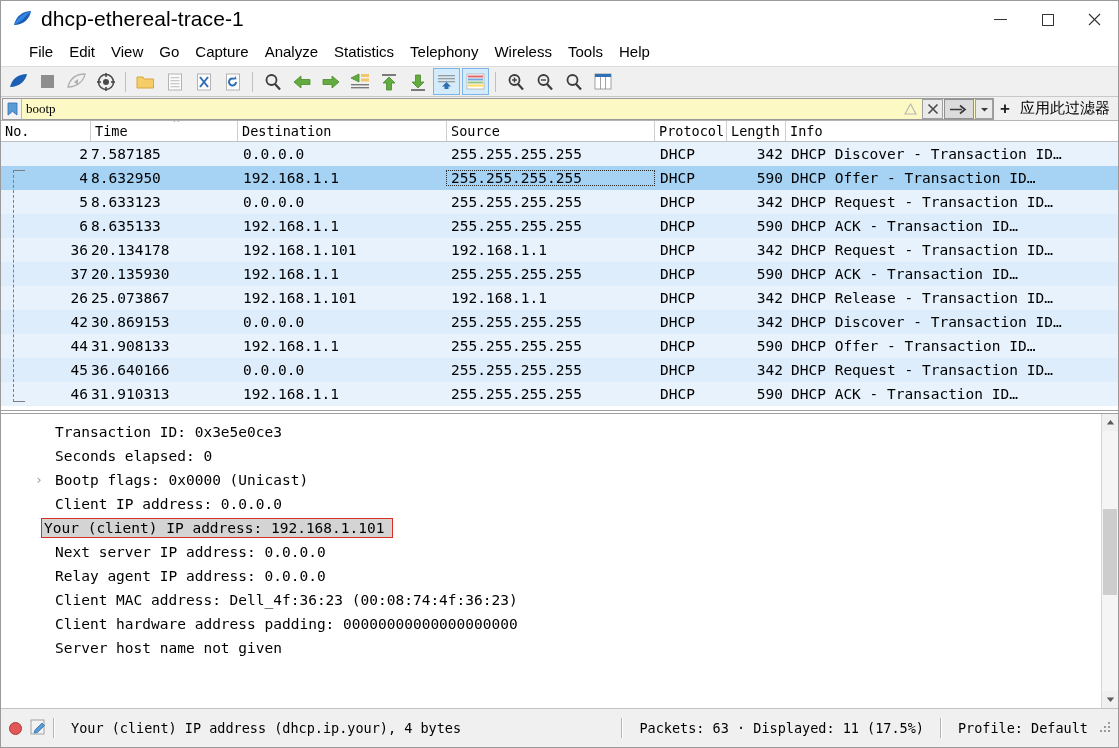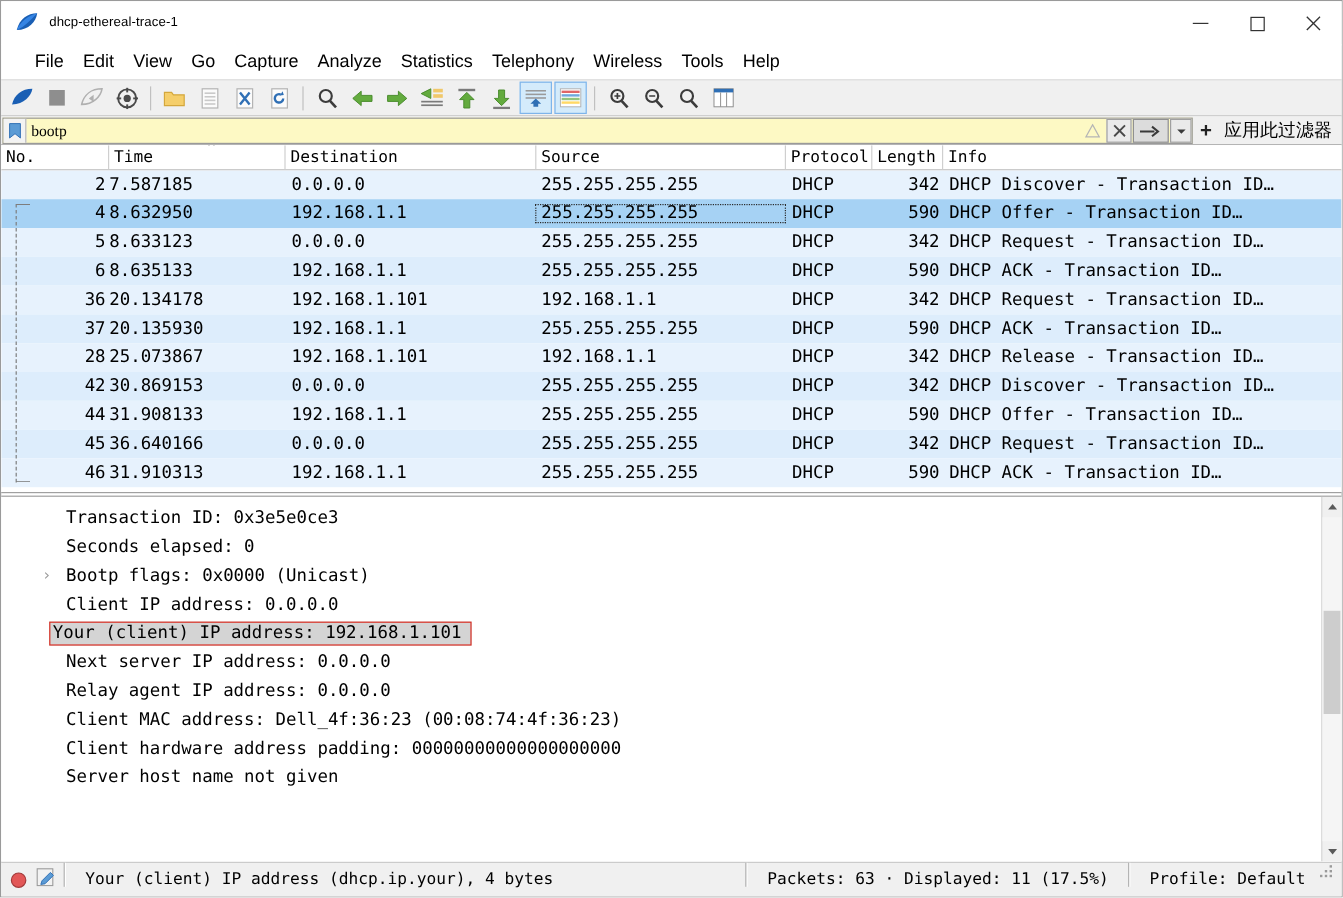--- a/index.html
+++ b/index.html
@@ -21,21 +21,21 @@
   
   .titlebar {
     height: 37px; min-height: 37px;
     display: flex; align-items: center;
     background: #ffffff;
     border-bottom: 1px solid #ffffff;
     position: relative;
   }
   .title-icon { width: 34px; display:flex; align-items:center; justify-content:center; padding-left: 10px;}
   .title-text {
-    font-size: 11px; color: #000; letter-spacing: 0.1px;
+    font-size: 21px; color: #000; letter-spacing: 0.1px;
     padding-left: 6px;
   }
   .win-btns { position: absolute; right: 0; top: 0; height: 37px; display:flex; }
   .win-btn {
     width: 47px; height: 37px;
     display: flex; align-items: center; justify-content: center;
     font-size: 15px; color: #2b2b2b;
   }
   .mini-glyph { display:block; width: 13px; height:1px; background:#333; }
   .maxi-glyph { display:block; width: 12px; height:12px; border:1px solid #333; }
@@ -223,22 +223,22 @@
     color: #5a5a5a; font-size: 9px;
   }
   .vs-track { flex: 1; position: relative; background: #f5f5f5; }
   .vs-thumb {
     position: absolute; left: 1px; right: 1px;
     background: #cdcdcd;
   }
 
   
   .statusbar {
-    height: 29px; min-height: 27px;
-    display: flex; 
+    height: 39px; min-height: 27px;
+    display: flex; align-items: center;
     background: #f0f0f0;
     border-top: 1px solid #c2c2c2;
     font-family: "DejaVu Sans Mono", monospace;
     font-size: 13.5px; color: #000;
   }
   .sb-icons { display:flex; align-items:center; padding-left: 8px; gap: 8px; }
   .sb-sep { width: 2px; height: 20px; border-left: 1px solid #b4b4b4; border-right: 1px solid #ffffff; margin: 0 6px; }
   .sb-seg { display:flex; align-items:center; white-space: nowrap; }
   .sb-field { padding: 0 10px; }
   .sb-grip { width: 16px; height: 16px; margin-left: auto; margin-right: 4px; }
@@ -533,21 +533,21 @@
         <div class="prow even">
           <div class="pc num" style="width: 90px;">37</div>
           <div class="pc time" style="width: 147px;">20.135930</div>
           <div class="pc src" style="width: 208px;">192.168.1.1</div>
           <div class="pc dst" style="width: 209px;">255.255.255.255</div>
           <div class="pc proto" style="width: 72px;">DHCP</div>
           <div class="pc len" style="width: 59px;">590</div>
           <div class="pc info" style="width: 332px;">DHCP ACK      - Transaction ID…</div>
         </div>
         <div class="prow odd">
-          <div class="pc num" style="width: 90px;">28</div>
+          <div class="pc num" style="width: 90px;">26</div>
           <div class="pc time" style="width: 147px;">25.073867</div>
           <div class="pc src" style="width: 208px;">192.168.1.101</div>
           <div class="pc dst" style="width: 209px;">192.168.1.1</div>
           <div class="pc proto" style="width: 72px;">DHCP</div>
           <div class="pc len" style="width: 59px;">342</div>
           <div class="pc info" style="width: 332px;">DHCP Release  - Transaction ID…</div>
         </div>
         <div class="prow even">
           <div class="pc num" style="width: 90px;">42</div>
           <div class="pc time" style="width: 147px;">30.869153</div>

